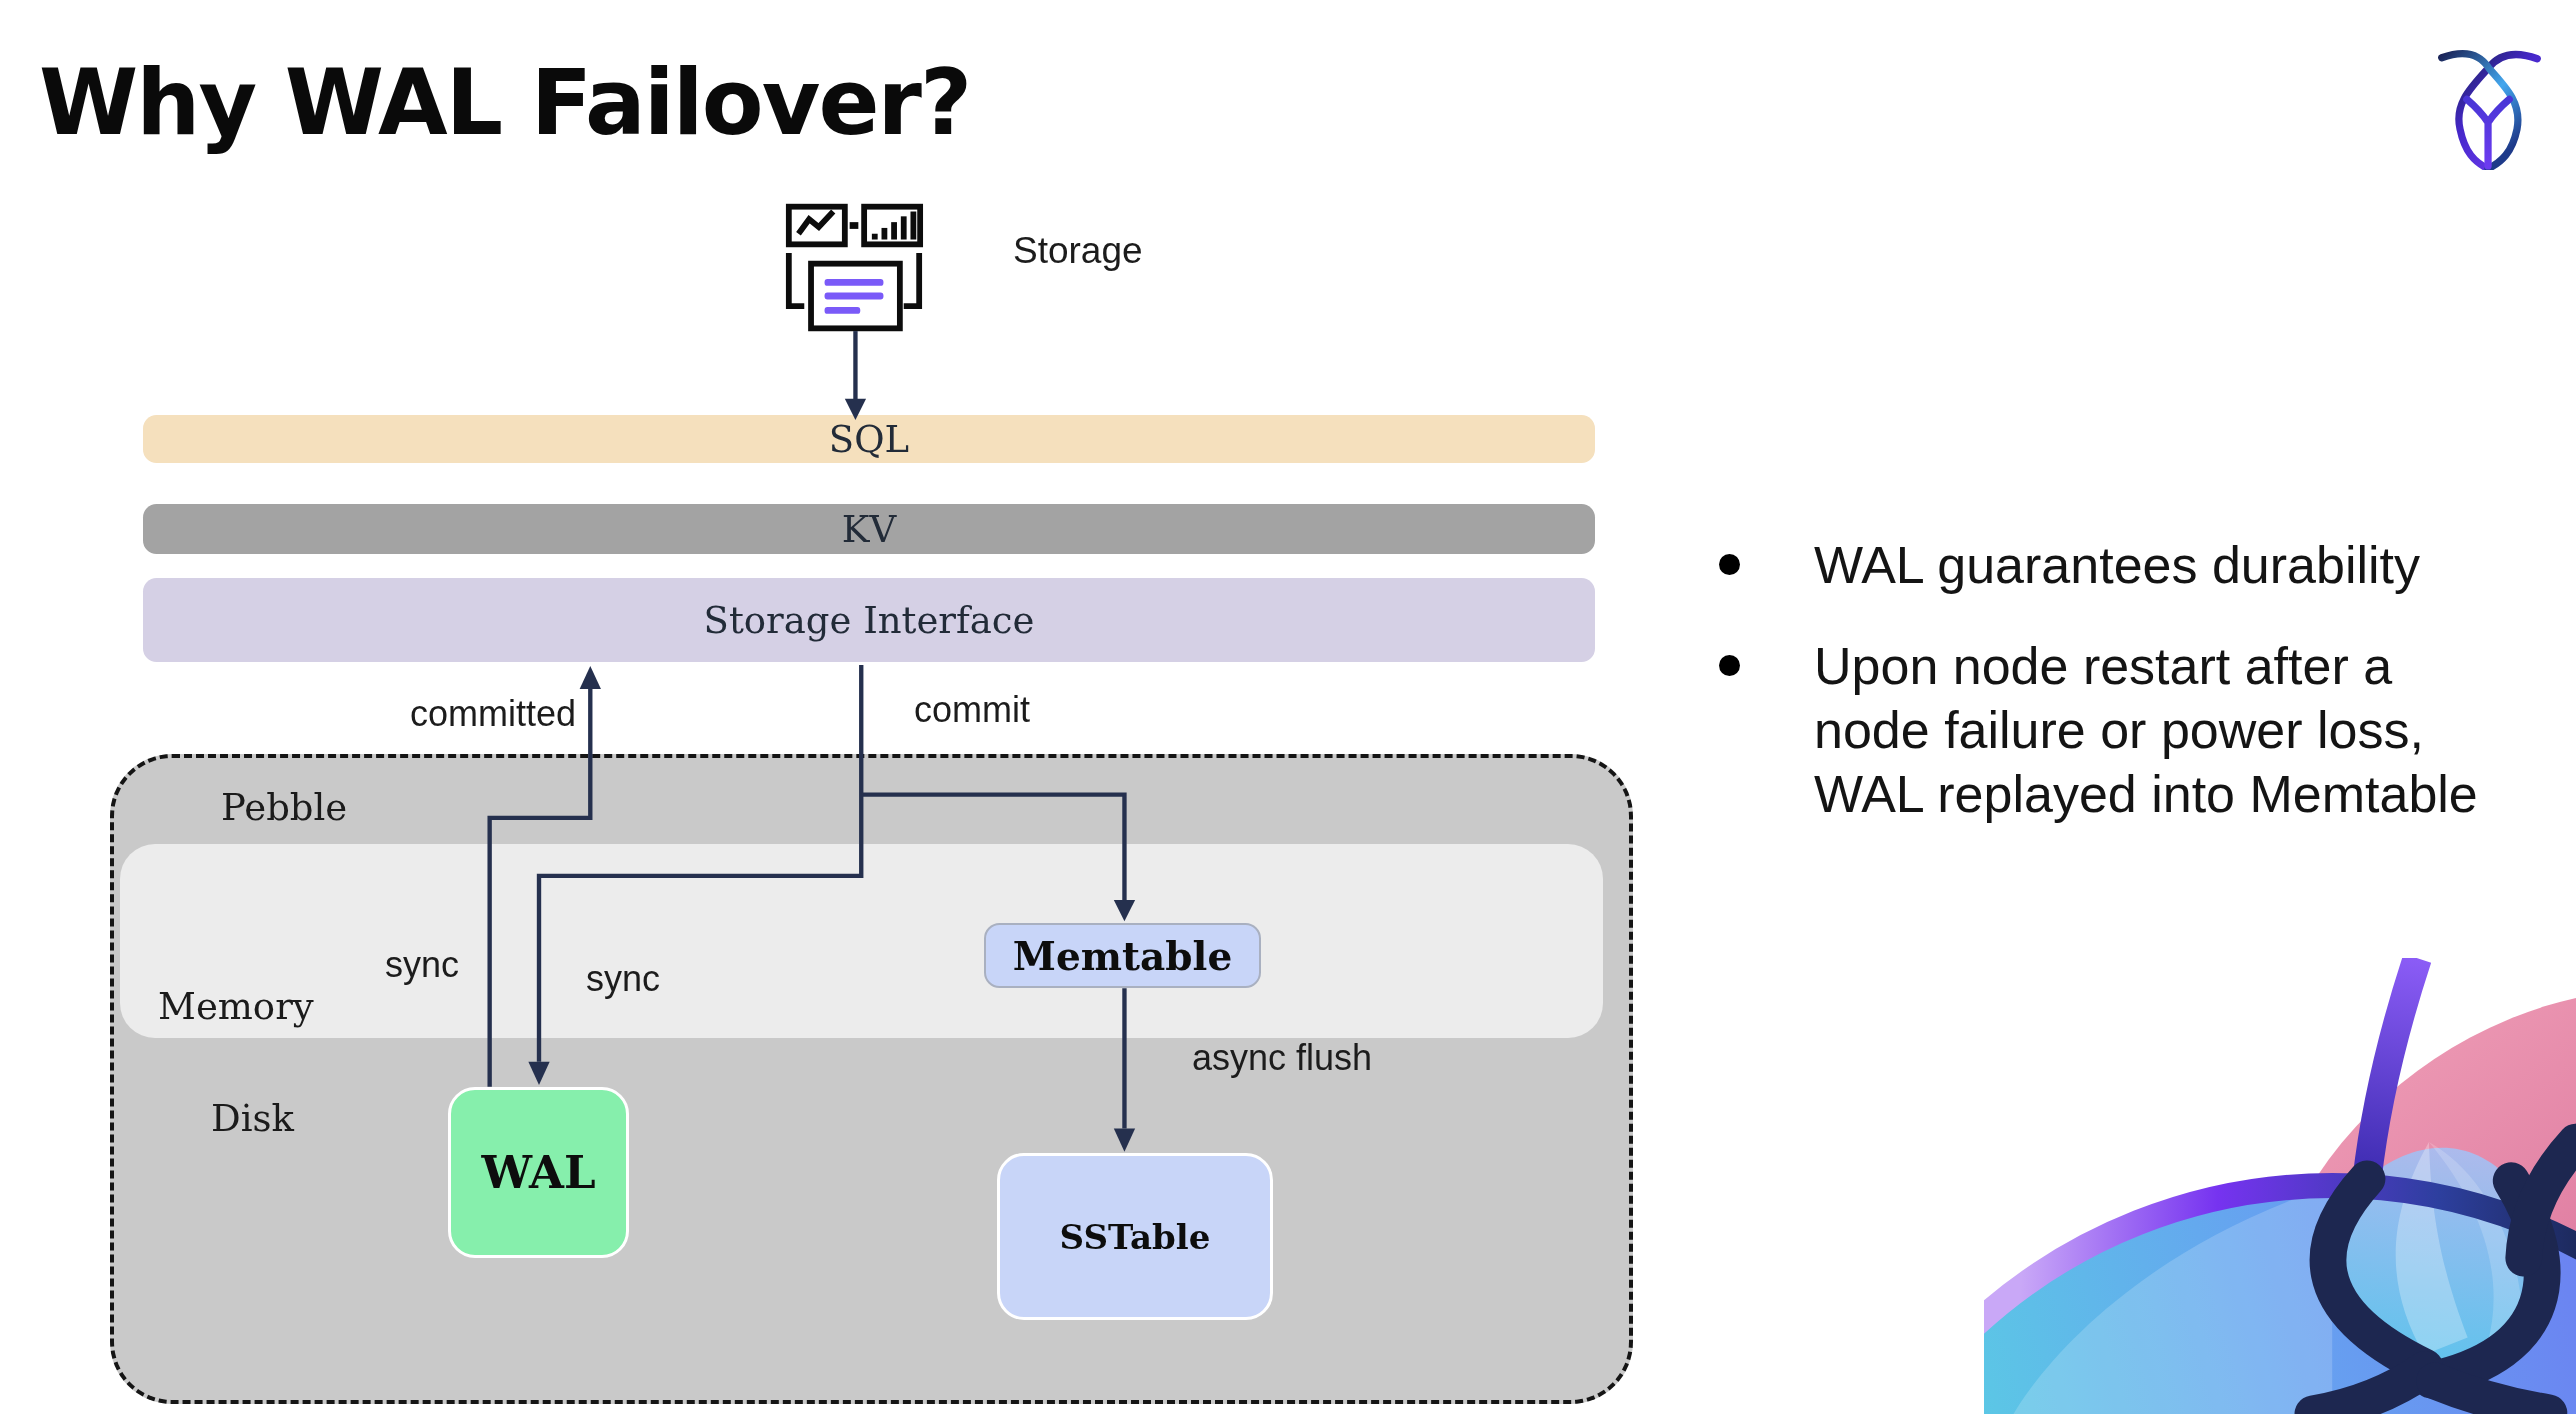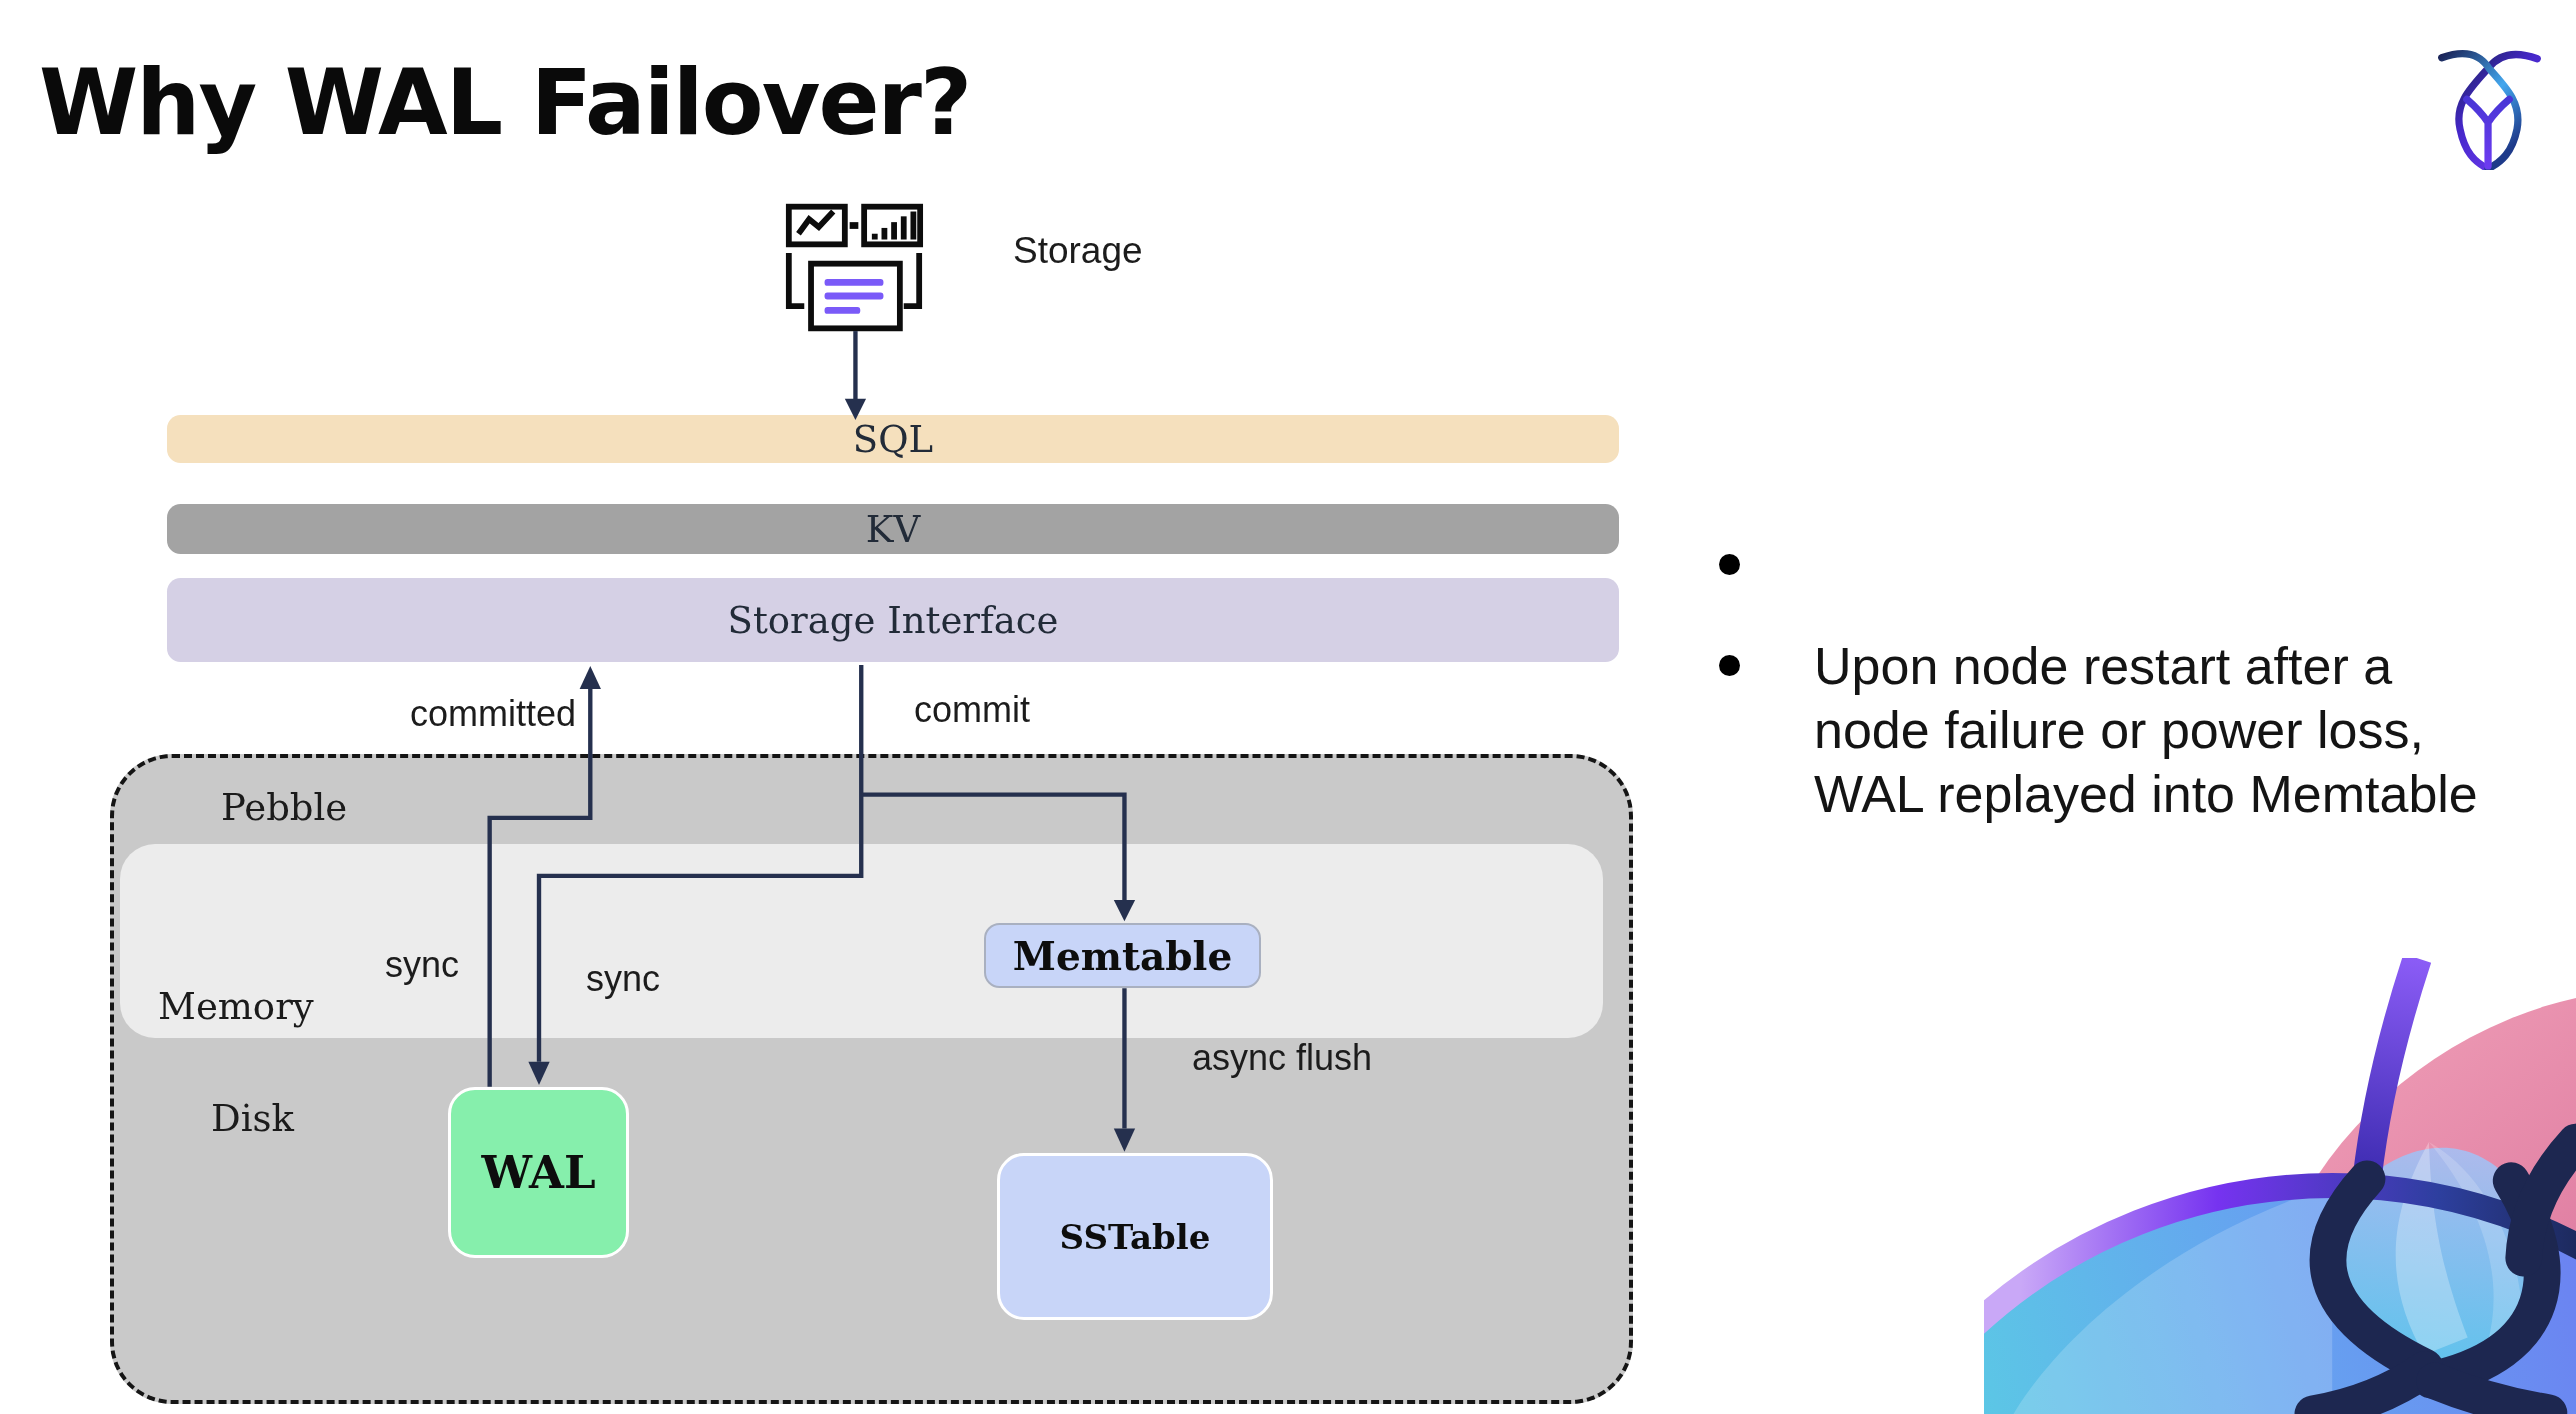--- a/index.html
+++ b/index.html
@@ -56,21 +56,21 @@
   #bullet-1 { top:533px; }
   #bullet-2 { top:634px; }
   .bullet .dot { position:absolute; left:7.7px; top:21px; width:21px; height:21px;
                  border-radius:50%; background:#000; }
 
   
   #edges-svg { left:0; top:0; z-index:6; pointer-events:none; }
   #pebble-box, #memory-band { z-index:0; }
   .node, .layer, .region-label, .edge-label { z-index:3; }
   .node { position:absolute; }
-  .layer { position:absolute;margin-left:24px; }
+  .layer { position:absolute; }
 
   #decor-svg { left:1984px; top:958px; z-index:1; }
   #logo-svg  { left:2434px; top:44px; }
   #client-icon { left:779px; top:198px; }
 </style>
 </head>
 <body>
 
 <div class="abs" id="title">Why WAL Failover?</div>
 
@@ -170,20 +170,21 @@
     <polygon points="873,412 895,412 884,434"></polygon>
     <polygon points="599,712 621,712 610,688"></polygon>
     <polygon points="546,1097 568,1097 557,1121"></polygon>
     <polygon points="1151,930 1173,930 1162,952"></polygon>
     <polygon points="1151,1166 1173,1166 1162,1190"></polygon>
   </g>
 </svg>
 
 <div class="abs bullet" id="bullet-1">
   <span class="dot"></span>
+  <div>WAL guarantees durability</div>
 </div>
 <div class="abs bullet" id="bullet-2">
   <span class="dot"></span>
   <div>Upon node restart after a</div>
   <div>node failure or power loss,</div>
   <div>WAL replayed into Memtable</div>
 </div>
 
 <svg class="abs" id="decor-svg" width="592" height="457" viewBox="0 0 612 472">
   <defs>

